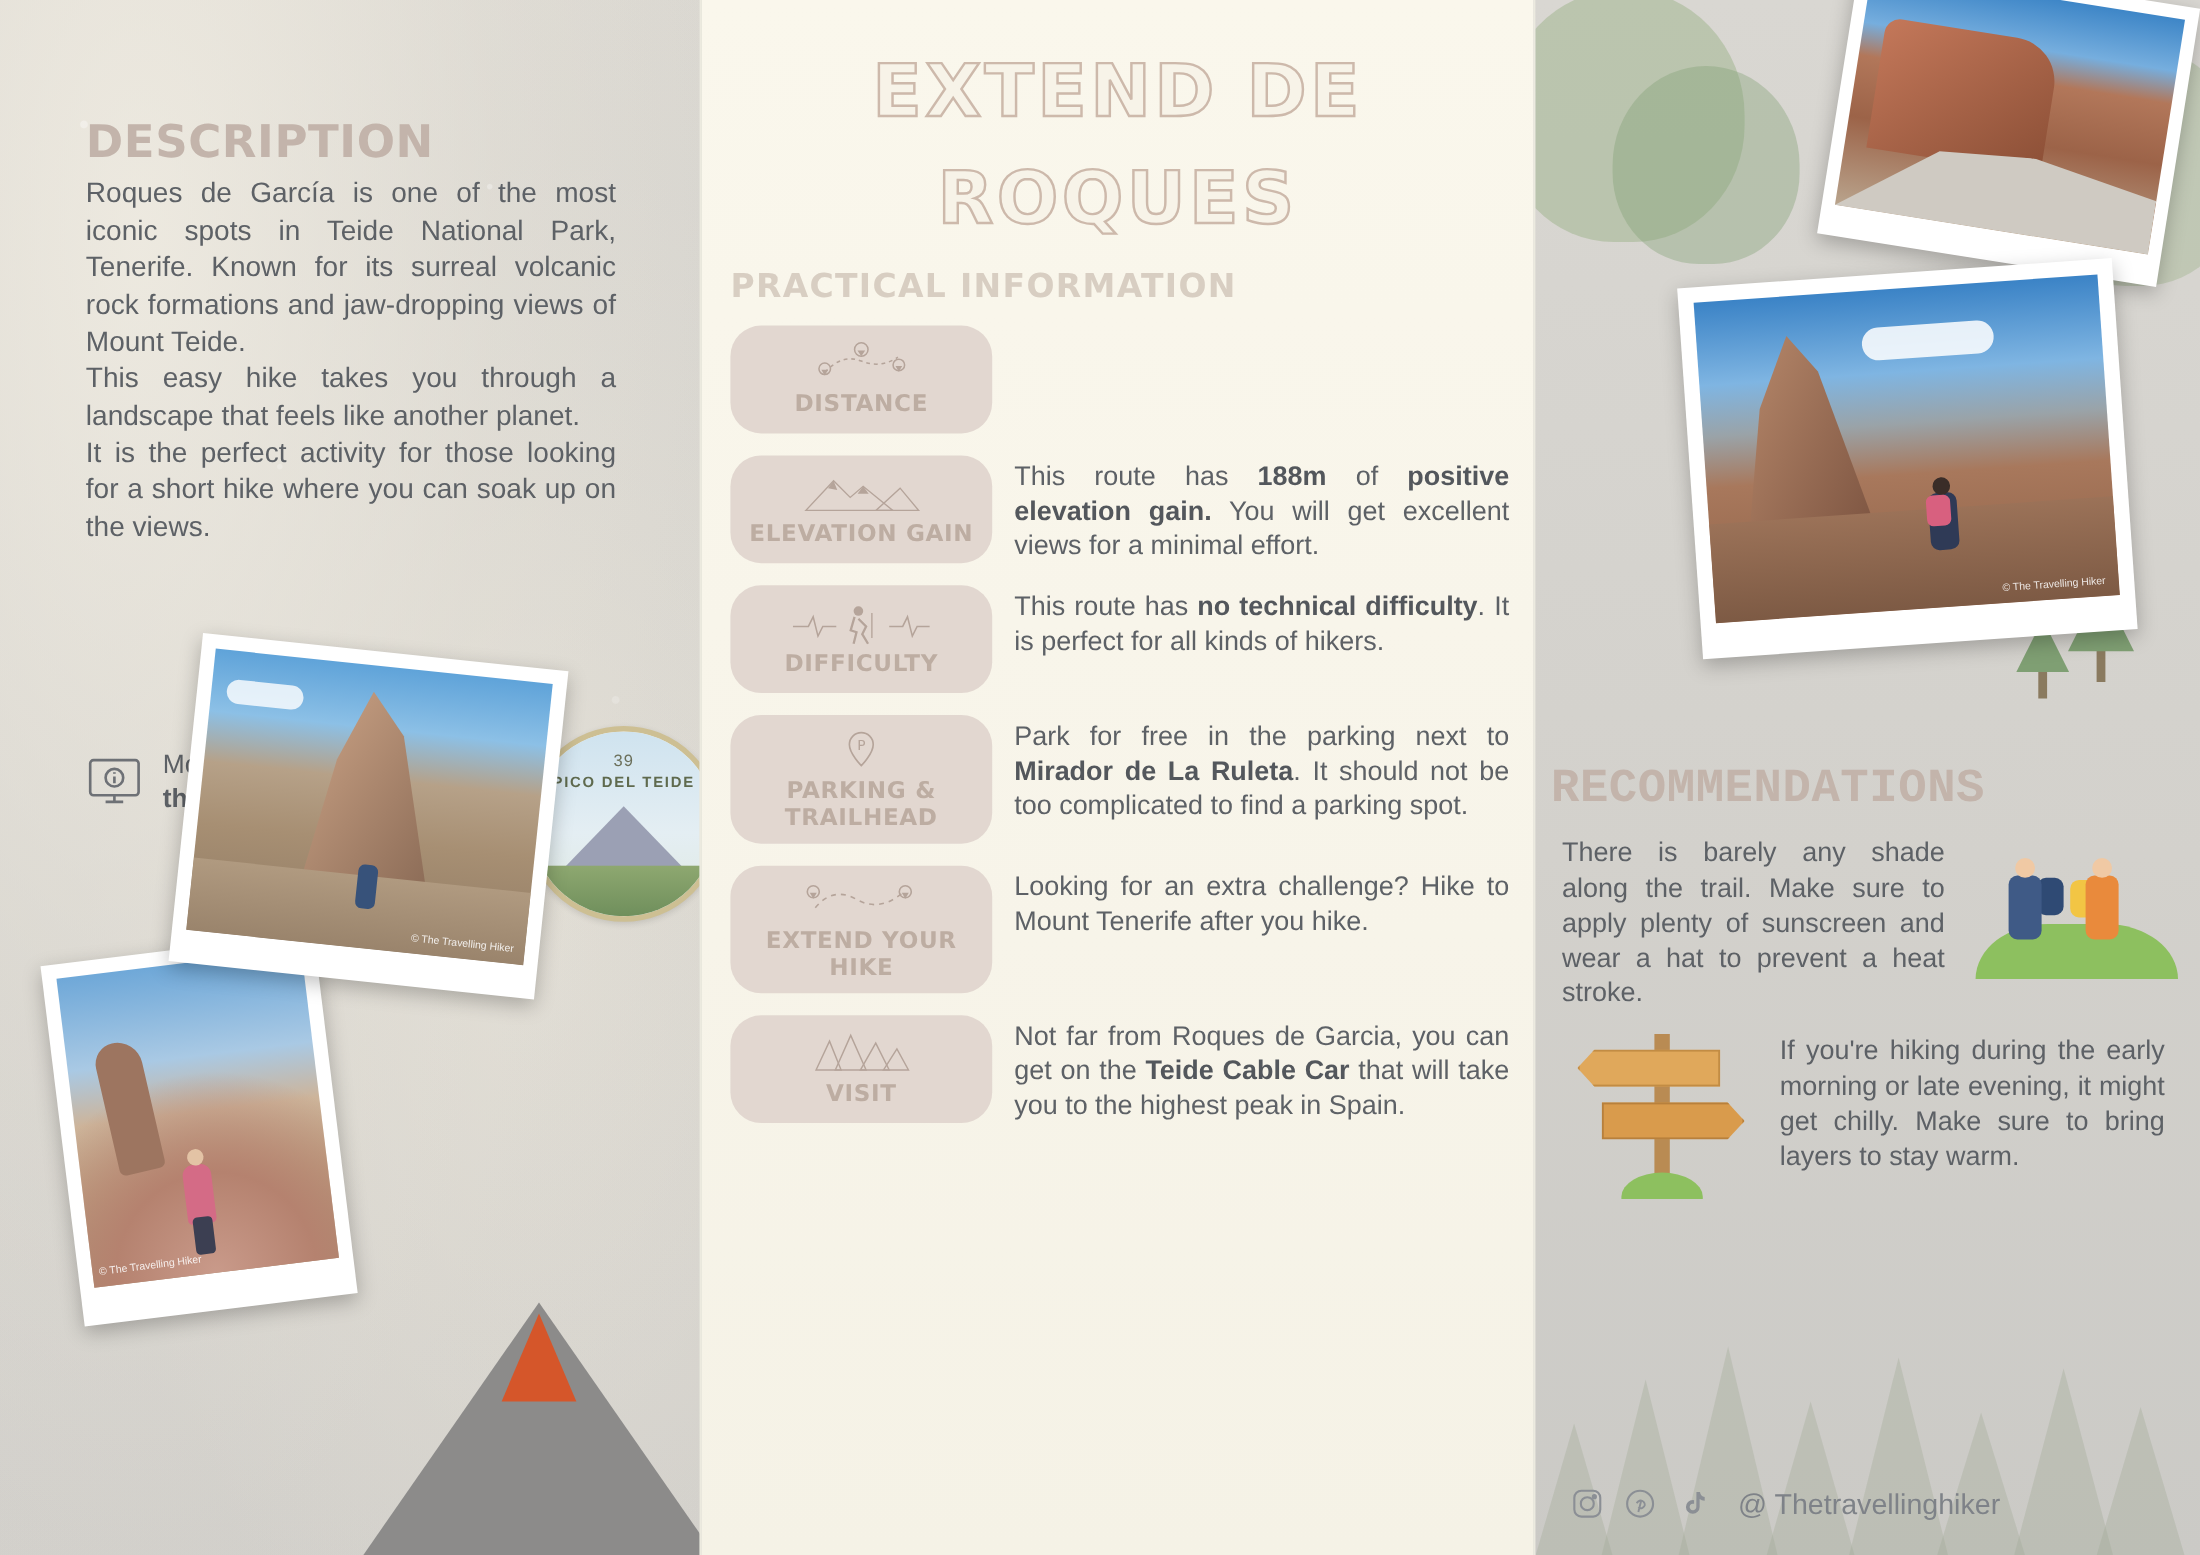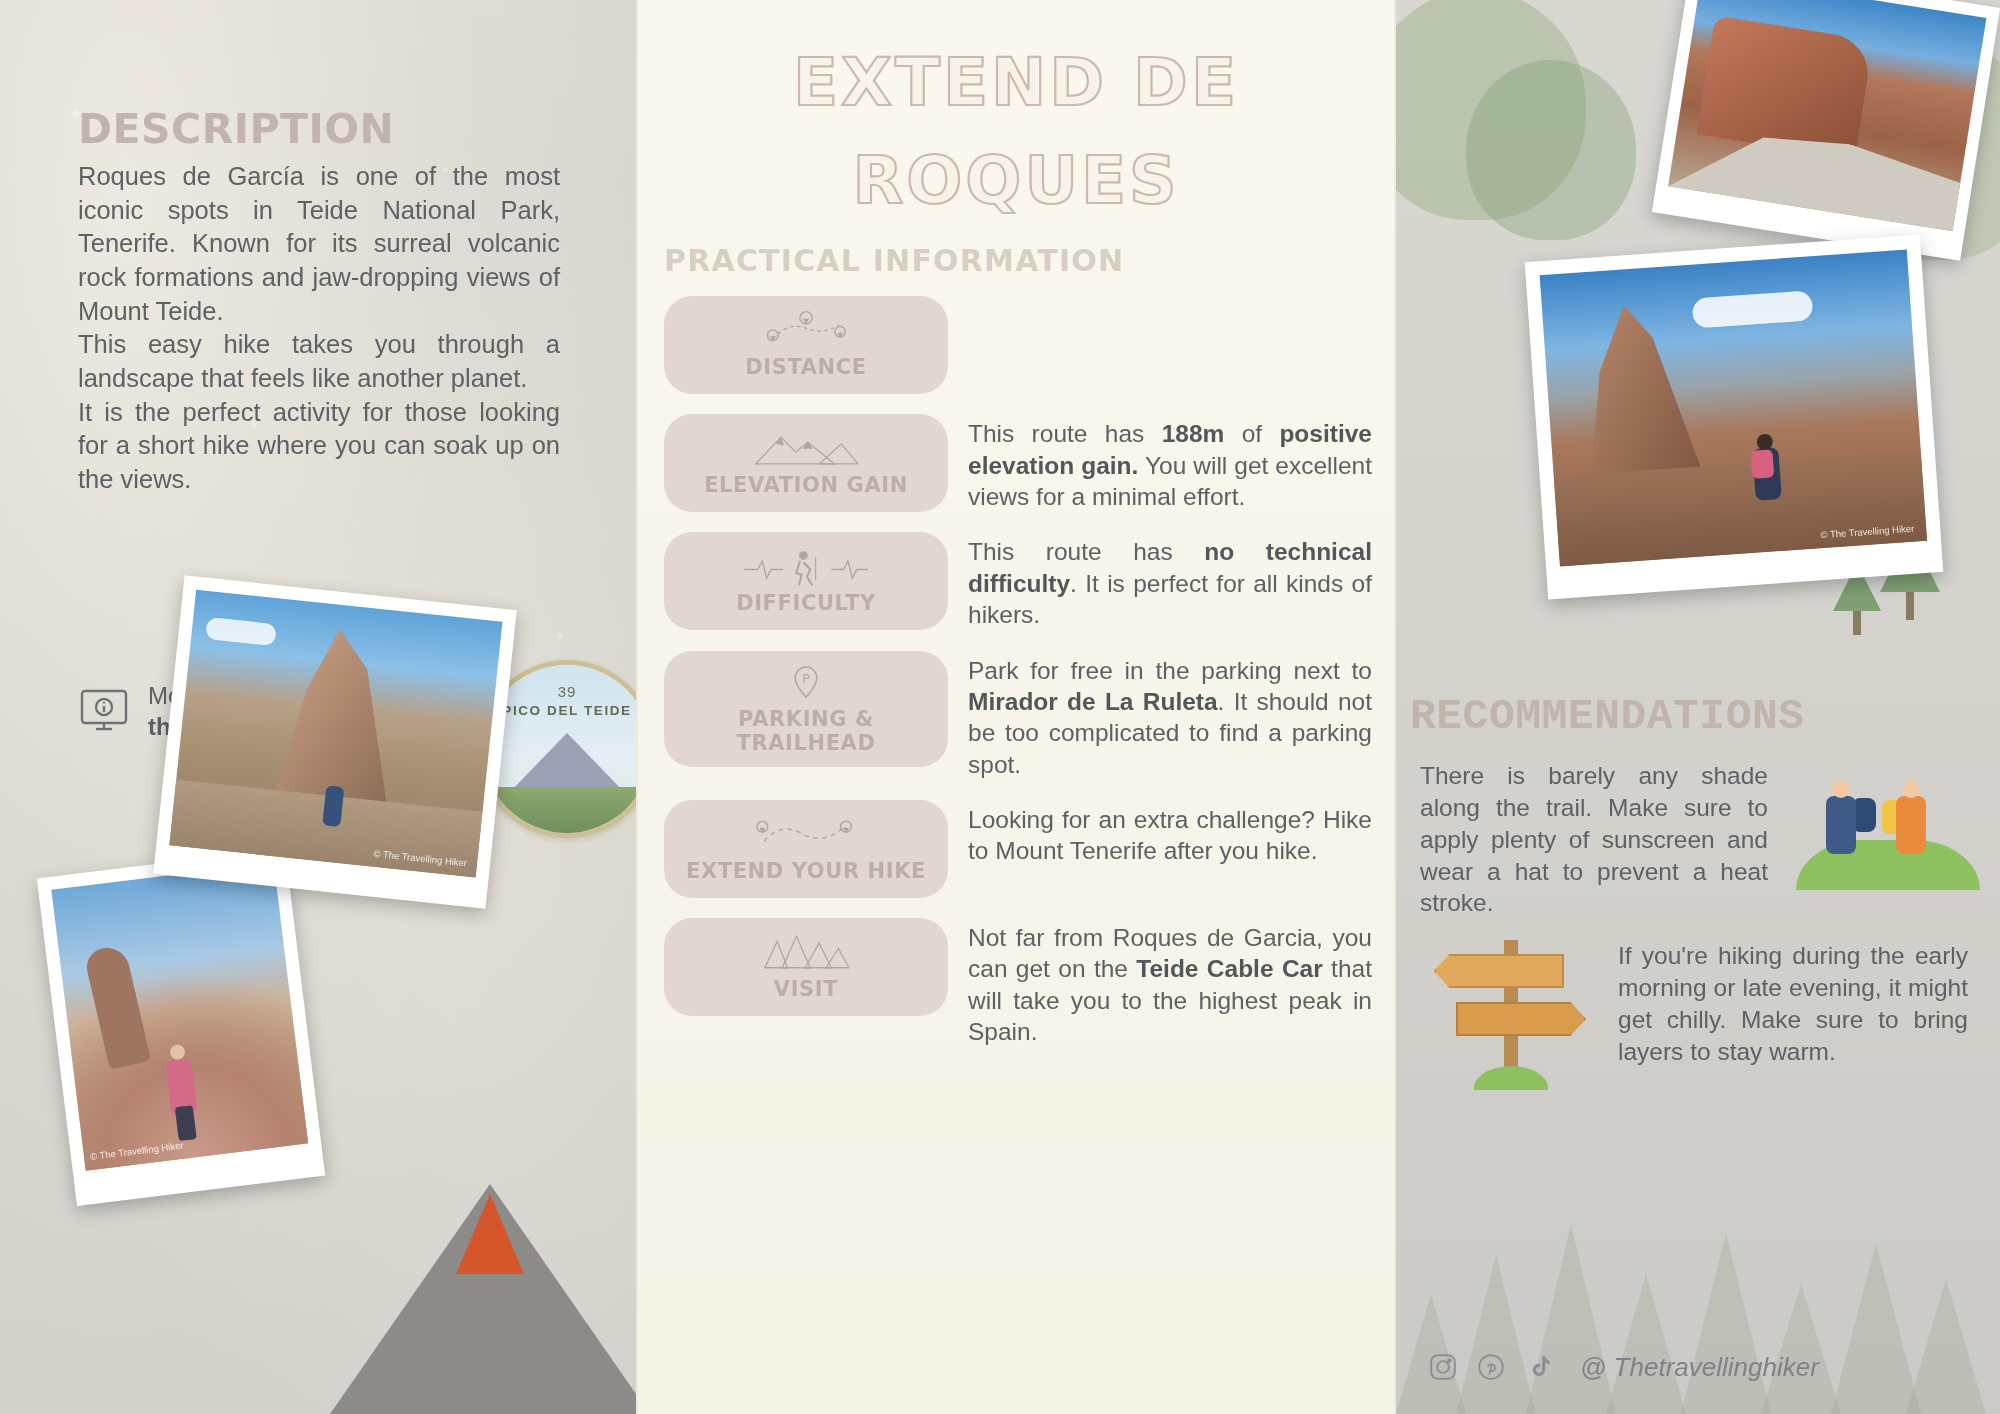--- a/index.html
+++ b/index.html
@@ -133,21 +133,21 @@
   }
   .sub-title {
     margin: 14px 0 0 26px;
     font-family: "DejaVu Sans", sans-serif;
     font-size: 30px; font-weight: bold; letter-spacing: 1.2px;
     color: #d8cec2;
   }
   .info-list { margin: 18px 22px 0 26px; }
   .info-row { display: flex; align-items: flex-start; margin-bottom: 20px; }
   .pill {
-    width: 284px; min-height: 98px; flex: 0 0 auto;
+    width: 238px; min-height: 98px; flex: 0 0 auto;
     background: #e2d7d0; border-radius: 28px;
     display: flex; flex-direction: column; align-items: center; justify-content: center;
     padding: 10px 8px 12px;
   }
   .pill .glyph { height: 42px; display:flex; align-items:center; justify-content:center; color:#b8a79c; }
   .pill .plabel {
     margin-top: 4px; text-align:center;
     font-family:"DejaVu Sans", sans-serif;
     font-size: 21px; font-weight: bold; letter-spacing: 0.6px;
     color: #bdada2; line-height: 1.15;
@@ -194,21 +194,21 @@
   .hikers-art .p2::before{content:"";position:absolute;left:6px;top:-16px;width:18px;height:18px;border-radius:50%;background:#f0c9a4;}
   .hikers-art .p2pack{position:absolute;left:86px;bottom:56px;width:24px;height:34px;background:#f2c544;border-radius:8px;}
 
   .sign-art { position:absolute; left: 20px; top: 920px; width: 190px; height: 180px; }
   .sign-art .post { position:absolute; left:88px; top:20px; width:14px; height:140px; background:#b98b53; }
   .sign-art .b1 { position:absolute; left:18px; top:34px; width:130px; height:34px; background:#e0a85b; border:2px solid #c28c44; clip-path: polygon(12% 0,100% 0,100% 100%,12% 100%,0 50%); }
   .sign-art .b2 { position:absolute; left:40px; top:82px; width:130px; height:34px; background:#d99b4c; border:2px solid #b8803c; clip-path: polygon(0 0,88% 0,100% 50%,88% 100%,0 100%); }
   .sign-art .grass { position:absolute; left:58px; bottom:10px; width:74px; height:24px; background:#8dc05f; border-radius:50%/22px 22px 0 0;}
 
   .social-bar { position:absolute; left: 30px; bottom: 30px; display:flex; align-items:center; gap: 14px; }
-  .social-bar .handle { margin-left: 10px; font-size: 26px; color:#7e8288;font-style:italic; }
+  .social-bar .handle { margin-left: 10px; font-size: 26px; color:#7e8288; }
   .soc { width:34px; height:34px; display:flex;align-items:center;justify-content:center;color:#8b8f95; }
 
   
   .ph-r-a { right: 18px; top: -18px; width: 312px; height: 256px; transform: rotate(9deg); padding: 12px; position:absolute; }
   .ph-r-a .inner { inset:12px 12px 28px 12px;
     background: linear-gradient(#3e86c7 0%, #76aede 22%, #b2775a 36%, #9c6348 62%, #b9a48d 100%);
   }
   .ph-r-a .road { position:absolute; bottom:0; left:0; width:100%; height:70px; background:#cfcac2; clip-path: polygon(0 100%, 30% 10%, 60% 0, 100% 30%, 100% 100%); }
   .ph-r-a .rk { position:absolute; left:20px; top:40px; width:160px; height:120px; background:linear-gradient(140deg,#c4785a,#8b4f36); border-radius:14px 40px 0 0;}
 

